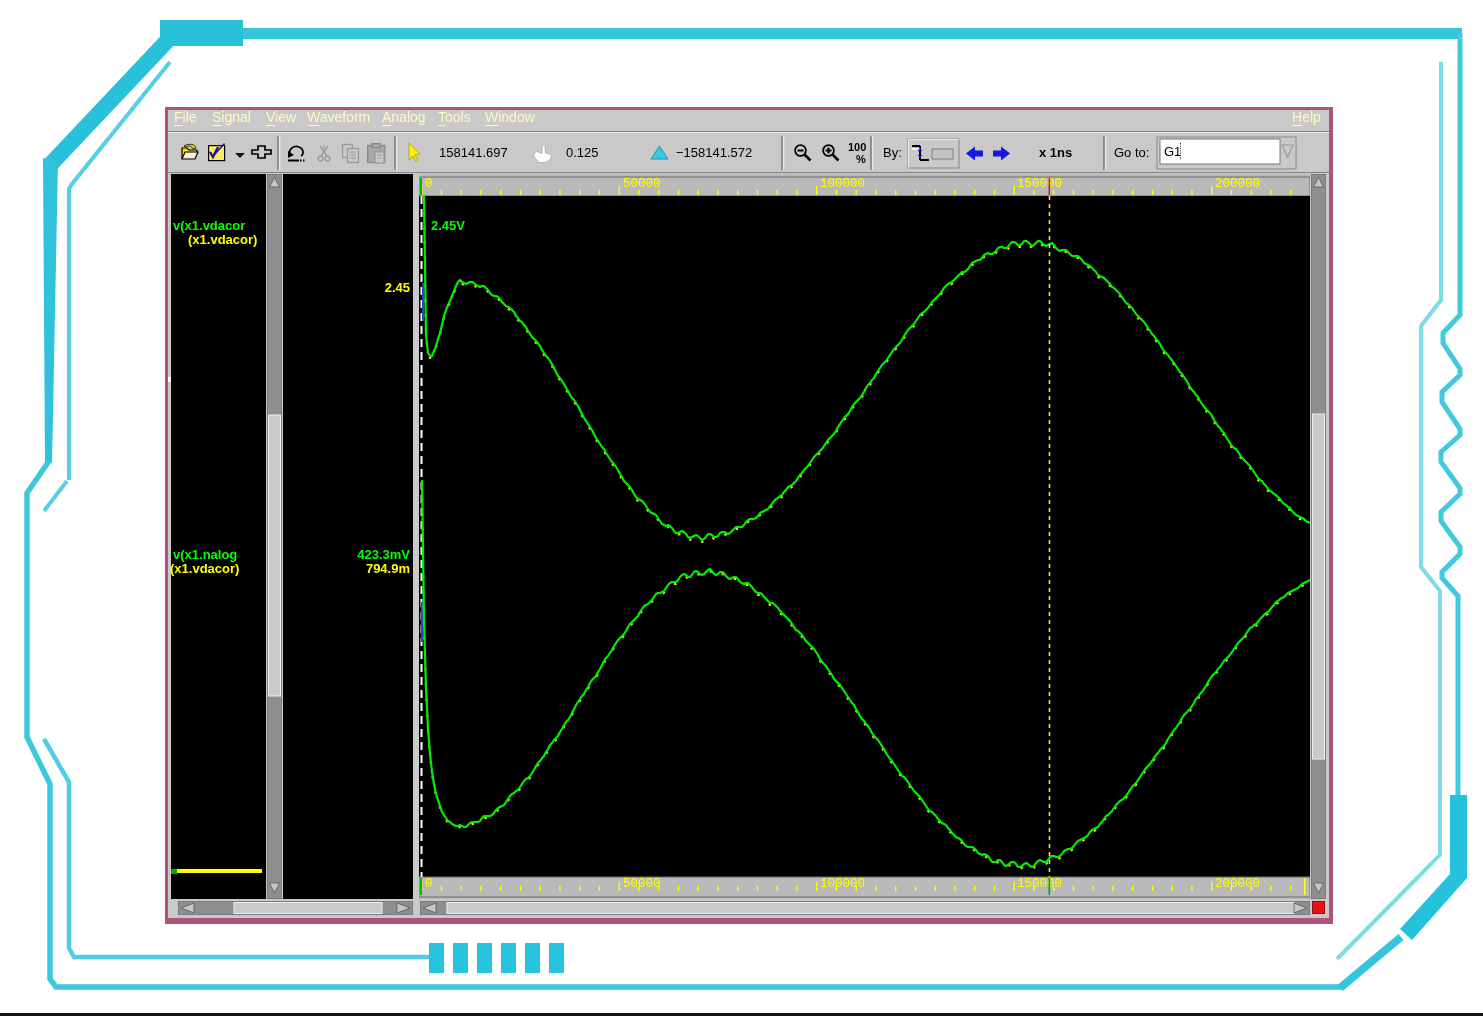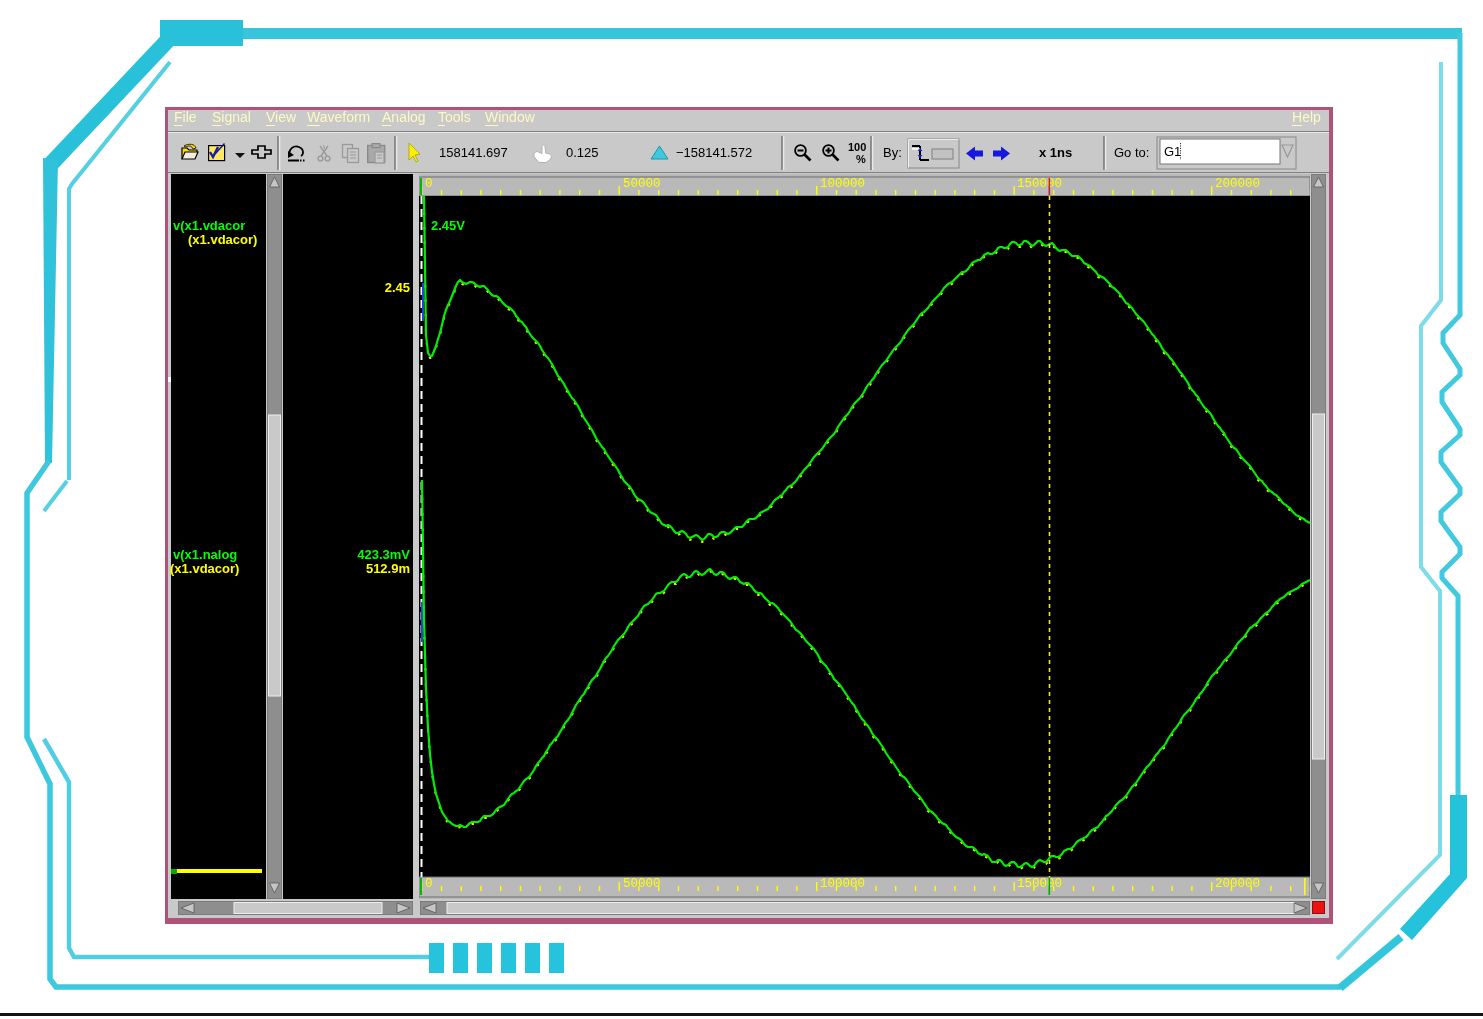--- a/index.html
+++ b/index.html
@@ -293,21 +293,21 @@
 <path d="M3,306 L5,446 L7,514 L9,554 L11,580 L13,598 L15,610 L17,620 L19,626 L21,632 L23,638 L25,641 L27,644 L29,647 L31,648 L33,650 L35,651 L37,652 L39,652 L41,651 L43,652 L45,653 L47,653 L49,651 L51,649 L53,648 L55,648 L57,648 L59,648 L61,647 L63,644 L65,642 L67,642 L69,642 L71,642 L73,641 L75,639 L77,636 L79,634 L81,633 L83,632 L85,631 L87,628 L89,625 L91,622 L93,620 L95,619 L97,617 L99,616 L101,613 L103,610 L105,607 L107,605 L109,604 L111,602 L113,599 L115,596 L117,592 L119,589 L121,587 L123,584 L125,582 L127,578 L129,575 L131,571 L133,569 L135,566 L137,564 L139,562 L141,558 L143,555 L145,551 L147,548 L149,546 L151,543 L153,539 L155,535 L157,531 L159,528 L161,525 L163,522 L165,520 L167,516 L169,513 L171,509 L173,506 L175,504 L177,502 L179,498 L181,495 L183,491 L185,487 L187,484 L189,482 L191,479 L193,476 L195,472 L197,469 L199,466 L201,464 L203,462 L205,460 L207,457 L209,453 L211,450 L213,448 L215,446 L217,444 L219,442 L221,438 L223,435 L225,432 L227,431 L229,430 L231,428 L233,426 L235,423 L237,420 L239,419 L241,419 L243,418 L245,417 L247,414 L249,411 L251,409 L253,408 L255,408 L257,408 L259,406 L261,403 L263,401 L265,400 L267,401 L269,403 L271,403 L273,401 L275,398 L277,397 L279,398 L281,400 L283,401 L285,400 L287,398 L289,396 L291,395 L293,397 L295,400 L297,401 L299,400 L301,398 L303,398 L305,399 L307,402 L309,404 L311,405 L313,404 L315,403 L317,403 L319,405 L321,408 L323,409 L325,410 L327,409 L329,409 L331,411 L333,413 L335,416 L337,418 L339,419 L341,419 L343,420 L345,423 L347,425 L349,427 L351,429 L353,429 L355,430 L357,432 L359,434 L361,437 L363,439 L365,441 L367,443 L369,445 L371,447 L373,450 L375,453 L377,456 L379,457 L381,459 L383,461 L385,464 L387,467 L389,469 L391,471 L393,473 L395,475 L397,478 L399,481 L401,485 L403,488 L405,490 L407,492 L409,495 L411,498 L413,501 L415,505 L417,507 L419,509 L421,511 L423,514 L425,517 L427,520 L429,523 L431,526 L433,529 L435,531 L437,535 L439,538 L441,542 L443,545 L445,547 L447,550 L449,552 L451,555 L453,559 L455,562 L457,564 L459,566 L461,569 L463,572 L465,575 L467,579 L469,582 L471,585 L473,587 L475,590 L477,593 L479,596 L481,599 L483,602 L485,603 L487,605 L489,608 L491,611 L493,614 L495,617 L497,619 L499,621 L501,623 L503,626 L505,629 L507,632 L509,635 L511,637 L513,638 L515,640 L517,642 L519,645 L521,647 L523,649 L525,650 L527,651 L529,654 L531,656 L533,659 L535,661 L537,663 L539,664 L541,665 L543,667 L545,670 L547,672 L549,673 L551,673 L553,673 L555,674 L557,676 L559,679 L561,680 L563,681 L565,680 L567,681 L569,682 L571,685 L573,688 L575,688 L577,688 L579,686 L581,686 L583,688 L585,691 L587,692 L589,691 L591,689 L593,688 L595,688 L597,690 L599,693 L601,693 L603,692 L605,690 L607,689 L609,690 L611,692 L613,693 L615,692 L617,689 L619,687 L621,686 L623,687 L625,688 L627,688 L629,686 L631,683 L633,682 L635,682 L637,683 L639,683 L641,682 L643,680 L645,677 L647,676 L649,675 L651,675 L653,674 L655,672 L657,669 L659,667 L661,666 L663,665 L665,664 L667,663 L669,661 L671,658 L673,656 L675,655 L677,654 L679,653 L681,650 L683,648 L685,645 L687,642 L689,641 L691,639 L693,637 L695,634 L697,631 L699,629 L701,627 L703,626 L705,624 L707,622 L709,619 L711,616 L713,613 L715,611 L717,609 L719,606 L721,603 L723,600 L725,597 L727,594 L729,592 L731,590 L733,587 L735,584 L737,581 L739,579 L741,576 L743,574 L745,572 L747,569 L749,565 L751,562 L753,559 L755,556 L757,554 L759,551 L761,548 L763,544 L765,541 L767,539 L769,537 L771,535 L773,532 L775,529 L777,525 L779,523 L781,520 L783,518 L785,515 L787,512 L789,508 L791,505 L793,502 L795,500 L797,498 L799,495 L801,493 L803,490 L805,487 L807,485 L809,483 L811,481 L813,478 L815,475 L817,472 L819,469 L821,467 L823,465 L825,463 L827,460 L829,457 L831,454 L833,453 L835,451 L837,450 L839,448 L841,445 L843,443 L845,441 L847,439 L849,438 L851,436 L853,433 L855,431 L857,428 L859,427 L861,425 L863,424 L865,423 L867,421 L869,419 L871,418 L873,417 L875,416 L877,415 L879,414 L881,412 L883,410 L885,409 L887,408 L889,407 L891,406" fill="none" stroke="#00ee00" stroke-width="2.2" stroke-linejoin="round"></path>
 <line x1="630.5" y1="22" x2="630.5" y2="703" stroke="#f2e438" stroke-width="1.6" stroke-dasharray="4,4"></line>
 </svg>
   <div class="sig g" style="left:8px; top:111px;">v(x1.vdacor</div>
   <div class="sig y" style="left:23px; top:125px;">(x1.vdacor)</div>
   <div class="sig g" style="left:8px; top:440px;">v(x1.nalog</div>
   <div class="sig y" style="left:5px; top:454px;">(x1.vdacor)</div>
   <div class="sig g" style="right:868px; top:111px;">2.45V</div>
   <div class="sig y" style="right:923px; top:125px;margin-top:48px;">2.45</div>
   <div class="sig g" style="right:923px; top:440px;margin-left:12px;">423.3mV</div>
-  <div class="sig y" style="right:923px; top:454px;">512.9m</div>
+  <div class="sig y" style="right:923px; top:454px;">794.9m</div>
   <div class="abs" style="left:6px; top:762px; width:6px; height:5px; background:#00aa00;"></div>
   <div class="abs" style="left:12px; top:762px; width:85px; height:4px; background:#ffff00;"></div>
   <div class="abs" style="left:3px; top:270px; width:3px; height:5px; background:#fff;"></div>
   <div class="abs" style="left:13px; top:794px;"><svg width="235" height="14" viewBox="0 0 235 14">
 <rect x="0" y="0" width="235" height="14" fill="#8e8e8e" stroke="#6a6a6a" stroke-width="1"></rect>
 <polygon points="3,7.0 16,2 16,12" fill="#c6c6c6" stroke="#555" stroke-width="0.8"></polygon>
 <rect x="56" y="1.5" width="148" height="11" fill="#c9c9c9" stroke="#efefef" stroke-width="1"></rect>
           <polygon points="232,7.0 219,2 219,12" fill="#c6c6c6" stroke="#555" stroke-width="0.8"></polygon>
         </svg></div>
   <div class="abs" style="left:255px; top:794px;"><svg width="890" height="14" viewBox="0 0 890 14">

